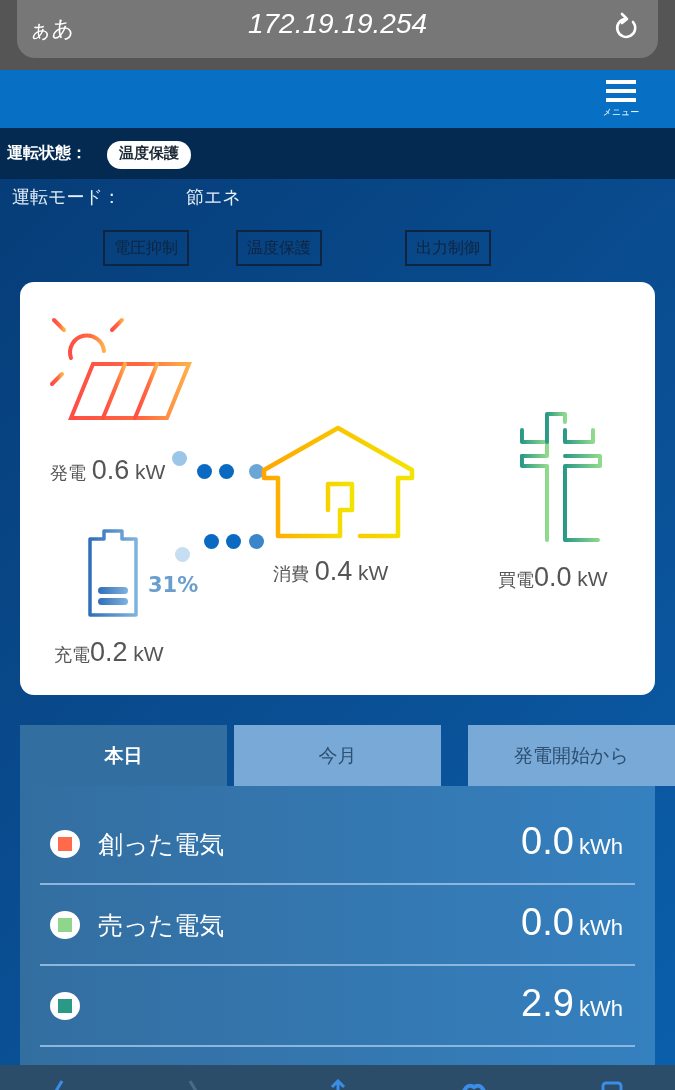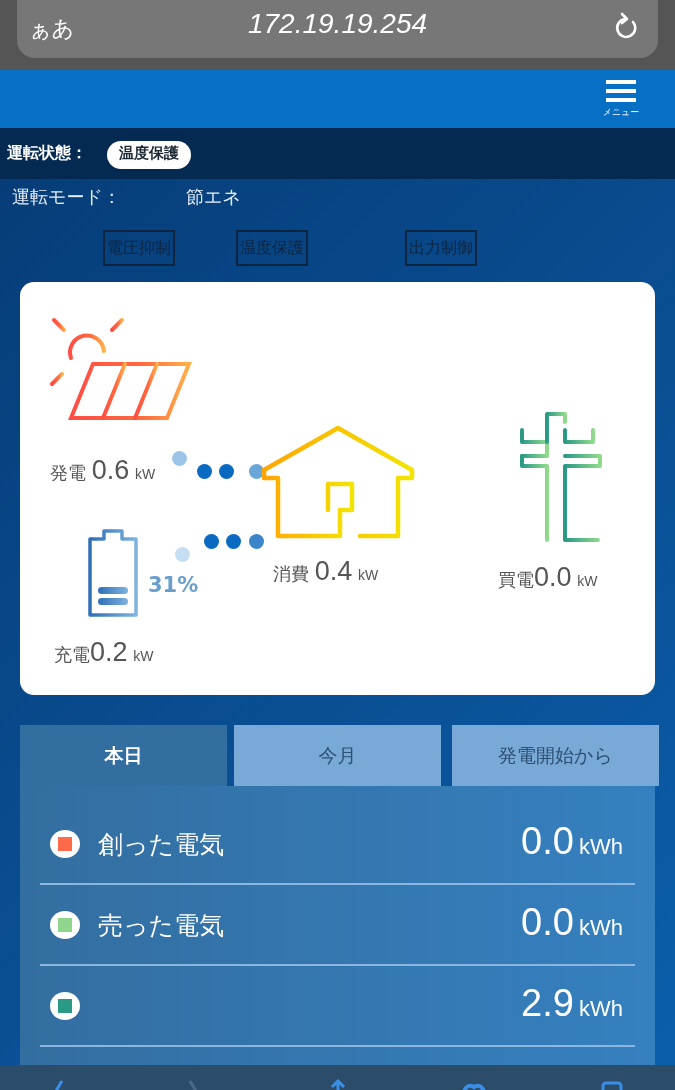--- a/index.html
+++ b/index.html
@@ -18,26 +18,26 @@
   .menu-bars span { display: block; width: 30px; height: 4px; background: #fff; margin: 0 auto 5px; }
   .menu-label { font-size: 9px; color: #fff; margin-top: -1px; }
 
   .status-bar { position: absolute; left: 0; top: 128px; width: 675px; height: 68px; background: #042a52; color: #fff; }
   .status-label { position: absolute; left: 7px; top: 15px; font-size: 16px; font-weight: bold; }
   .status-pill { position: absolute; left: 107px; top: 13px; height: 28px; padding: 3px 12px; background: #fff; color: #1d2a36; border-radius: 14px; font-size: 15px; font-weight: bold; }
 
   .main-bg { position: absolute; left: 0; top: 179px; width: 675px; height: 886px; background: linear-gradient(135deg, #063d78 0%, #0a4f94 55%, #0a5fab 100%); }
   .mode-row { position: absolute; left: 12px; top: 185px; color: #e6eef7; font-size: 18px; }
   .mode-value { position: absolute; left: 186px; top: 185px; color: #e6eef7; font-size: 18px; }
-  .flag { position: absolute; top: 230px; height: 36px; border: 2px solid #0d2540; color: #0d2540; font-size: 16px; padding: 6px 2px; background: transparent; }
+  .flag { position: absolute; top: 230px; height: 36px; border: 2px solid #0d2540; color: #0d2540; font-size: 16px; padding: 6px 9px; background: transparent; }
 
   .flow-card { position: absolute; left: 20px; top: 282px; width: 635px; height: 413px; background: #fff; border-radius: 14px; }
   .fc-label { position: absolute; color: #555; font-size: 18px; white-space: nowrap; }
   .fc-label .num { font-size: 27px; color: #555; font-family: "Liberation Sans", sans-serif; }
-  .fc-label .unit { font-size: 14px; color: #555; font-family: "Liberation Sans", sans-serif; }
+  .fc-label .unit { font-size: 21px; color: #555; font-family: "Liberation Sans", sans-serif; }
   .dot { position: absolute; width: 15px; height: 15px; border-radius: 50%; }
   .pct { position: absolute; left: 148px; top: 573px; color: #6a9fcd; font-size: 21px; font-weight: bold; }
 
   .tabs { position: absolute; left: 20px; top: 725px; width: 514px; height: 61px; }
   .tab { position: absolute; top: 0; height: 61px; text-align: center; line-height: 61px; font-size: 19px; }
   .tab.active { background: #336ea0; color: #fff; font-weight: bold; }
   .tab.inactive { background: #79a9d6; color: #2c4f72; }
 
   .summary { position: absolute; left: 20px; top: 786px; width: 635px; height: 279px; background: linear-gradient(90deg, #336ea0 0%, #3580bf 100%); }
   .sum-row { position: absolute; left: 20px; width: 595px; height: 81px; border-bottom: 2px solid #8cb6de; color: #fff; }
@@ -193,21 +193,21 @@
 <div class="pct">31%</div>
 
 <div class="fc-label" style="left:54px;top:637px;">
   <span>充電</span><span class="num">0.2</span>
   <span class="unit">kW</span>
 </div>
 
 <div class="tabs">
   <div class="tab active" style="left:0;width:207px;">本日</div>
   <div class="tab inactive" style="left:214px;width:207px;">今月</div>
-  <div class="tab inactive" style="left:432px;width:207px;">発電開始から</div>
+  <div class="tab inactive" style="left:448px;width:207px;">発電開始から</div>
 </div>
 
 <div class="summary">
   <div class="sum-row" style="top:18px;">
     <div class="sum-marker">
         <i style="background:#ff6a4a;"></i>
       </div>
     <div class="sum-label">創った電気</div>
     <div class="sum-value">
       <span class="num">0.0</span>

